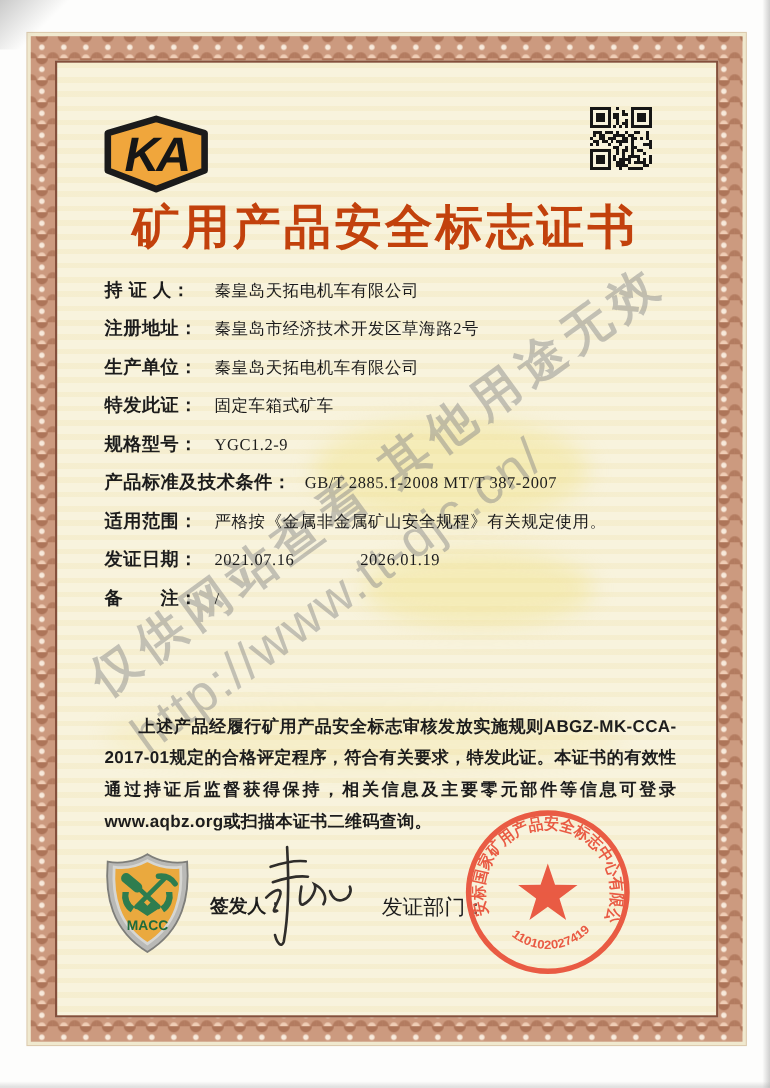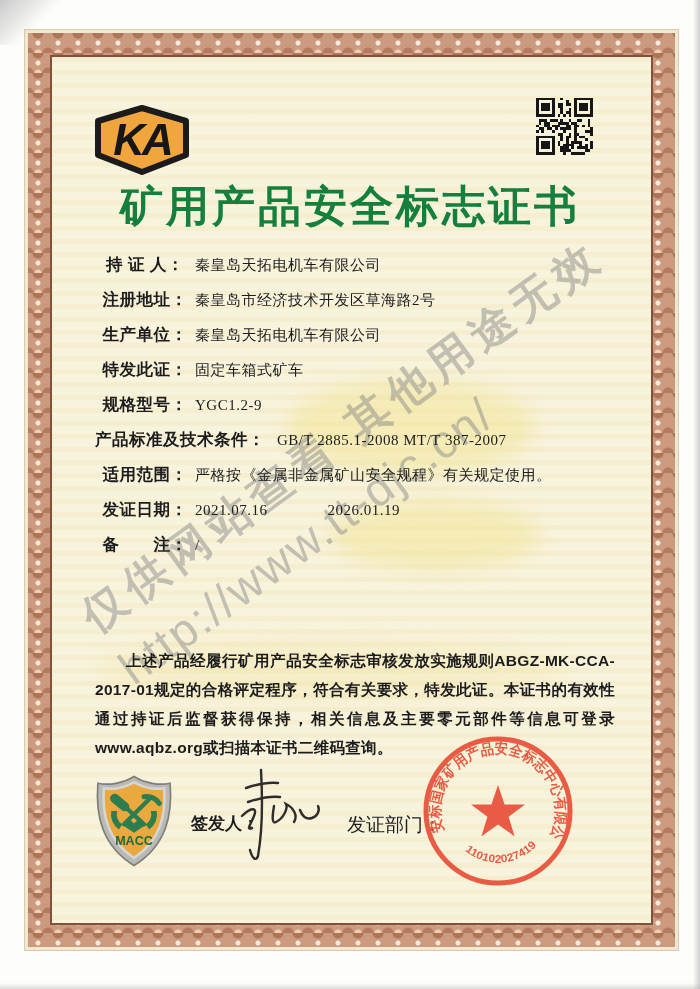--- a/index.html
+++ b/index.html
@@ -42,25 +42,25 @@
   .wm1 { font-size:44px; letter-spacing:7px; font-weight:bold; font-family:"Liberation Sans",sans-serif; }
   .wm2 { font-size:47px; letter-spacing:2px; font-family:"Liberation Sans",sans-serif; margin-top:6px; }
 
   
   .ka-logo { position:absolute; left:91px; top:103px; width:102px; height:74px; }
   .serial { position:absolute; left:243px; top:119px; white-space:nowrap; }
   .serial-label { font-weight:bold; font-size:17px; }
   .serial-value { font-family:"Liberation Serif", serif; font-weight:bold; font-size:19px; letter-spacing:1px; }
   .qr { position:absolute; left:536px; top:97px; width:57px; height:58px; }
   .title { position:absolute; left:0; top:178px; width:700px; text-align:center;
-    font-size:43px; font-weight:900; letter-spacing:3px; color:#15803d;
+    font-size:43px; font-weight:900; letter-spacing:3px; color:#c2410c;
     font-family:"Liberation Sans", sans-serif; }
 
   
-  .fields { position:absolute; left:95px; top:247px; width:525px;text-align:center; }
+  .fields { position:absolute; left:95px; top:247px; width:525px; }
   .frow { display:flex; align-items:baseline; height:35px; line-height:35px; white-space:nowrap; }
   .flabel { font-weight:bold; font-size:16.5px; flex:0 0 100px; letter-spacing:.5px; }
   .flabel.long { flex:0 0 auto; margin-right:12px; }
   .fvalue { font-family:"Liberation Serif", serif; font-size:15px; font-weight:normal; letter-spacing:.5px; }
   .pair2 { margin-left:60px; display:flex; align-items:baseline; }
   .pair2 .flabel { flex:0 0 auto; margin-right:18px; }
 
   
   .para { position:absolute; left:95px; top:646px; width:520px;
     font-family:Liberation Sans, sans-serif; font-size:15.5px; font-weight:bold;

